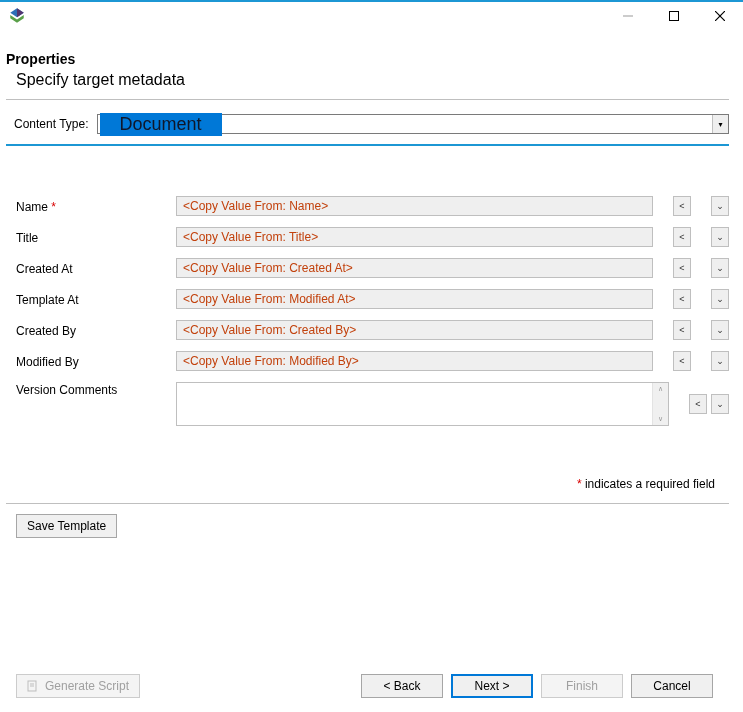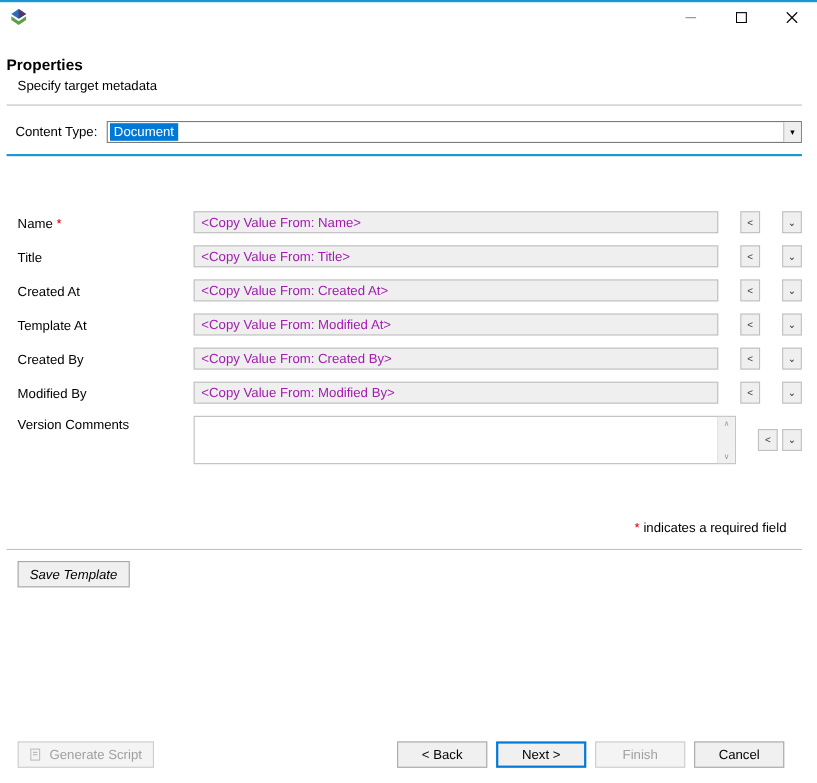--- a/index.html
+++ b/index.html
@@ -32,45 +32,45 @@
     align-items: center;
     justify-content: center;
     color: #444;
     font-size: 10px;
     font-family: Arial, sans-serif;
   }
 
   .content { padding: 6px 14px 0 6px; margin-top: 13px; }
 
   .page-title { font-size: 14px; font-weight: bold; padding: 2px 0 4px 0; }
-  .page-sub { font-size: 12px; padding: 0 0 10px 10px; }
+  .page-sub { font-size: 16px; padding: 0 0 10px 10px; }
 
   .hr-top { border: 0; border-top: 1px solid #bfbfbf; margin: 0 0 14px 0; }
 
   .ct-row {
     display: flex;
     align-items: center;
     gap: 8px;
   }
   .ct-label { font-size: 12px; padding-left: 8px; white-space: nowrap; }
   .ct-select-wrap {
     flex: 1;
     border: 1px solid #7a7a7a;
     height: 20px;
     display: flex;
     align-items: center;
     position: relative;
     background: #fff;
   }
   .ct-selected {
     background: #0078d7;
-    color: #ffffff;
-    padding: 1px 4px;
+    color: #0f172a;
+    padding: 1px 20px;
     margin-left: 2px;
-    font-size: 12px;
+    font-size: 18px;
   }
   .ct-arrow {
     position: absolute;
     right: 0; top: 0; bottom: 0;
     width: 16px;
     display: flex;
     align-items: center;
     justify-content: center;
     border-left: 1px solid #c0c0c0;
     background: #efefef;
@@ -95,21 +95,21 @@
     padding-top: 1px;
   }
   .req { color: #d80000; }
 
   .ro-input {
     flex: 1;
     height: 20px;
     background: #efefef;
     border: 1px solid #bfbfbf;
     font-size: 12px;
-    color: #a21caf;
+    color: #c2410c;
     padding: 6px 6px;
     display: flex;
     align-items: center;
     overflow: hidden;
     white-space: nowrap;
   }
 
   .textarea-wrap {
     flex: 1;
     position: relative;
@@ -151,21 +151,20 @@
     font-size: 12px;
     padding: 40px 14px 0 0;
   }
 
   .hr-mid { border: 0; border-top: 1px solid #bfbfbf; margin: 12px 0 10px 0; }
 
   .template-row {
     display: flex;
     gap: 18px;
     padding-left: 10px;
-    font-style: italic;
   }
 
   .btn {
     height: 24px;
     min-width: 70px;
     padding: 0 10px;
     border: 1px solid #a6a6a6;
     background: #f0f0f0;
     display: inline-flex;
     align-items: center;

